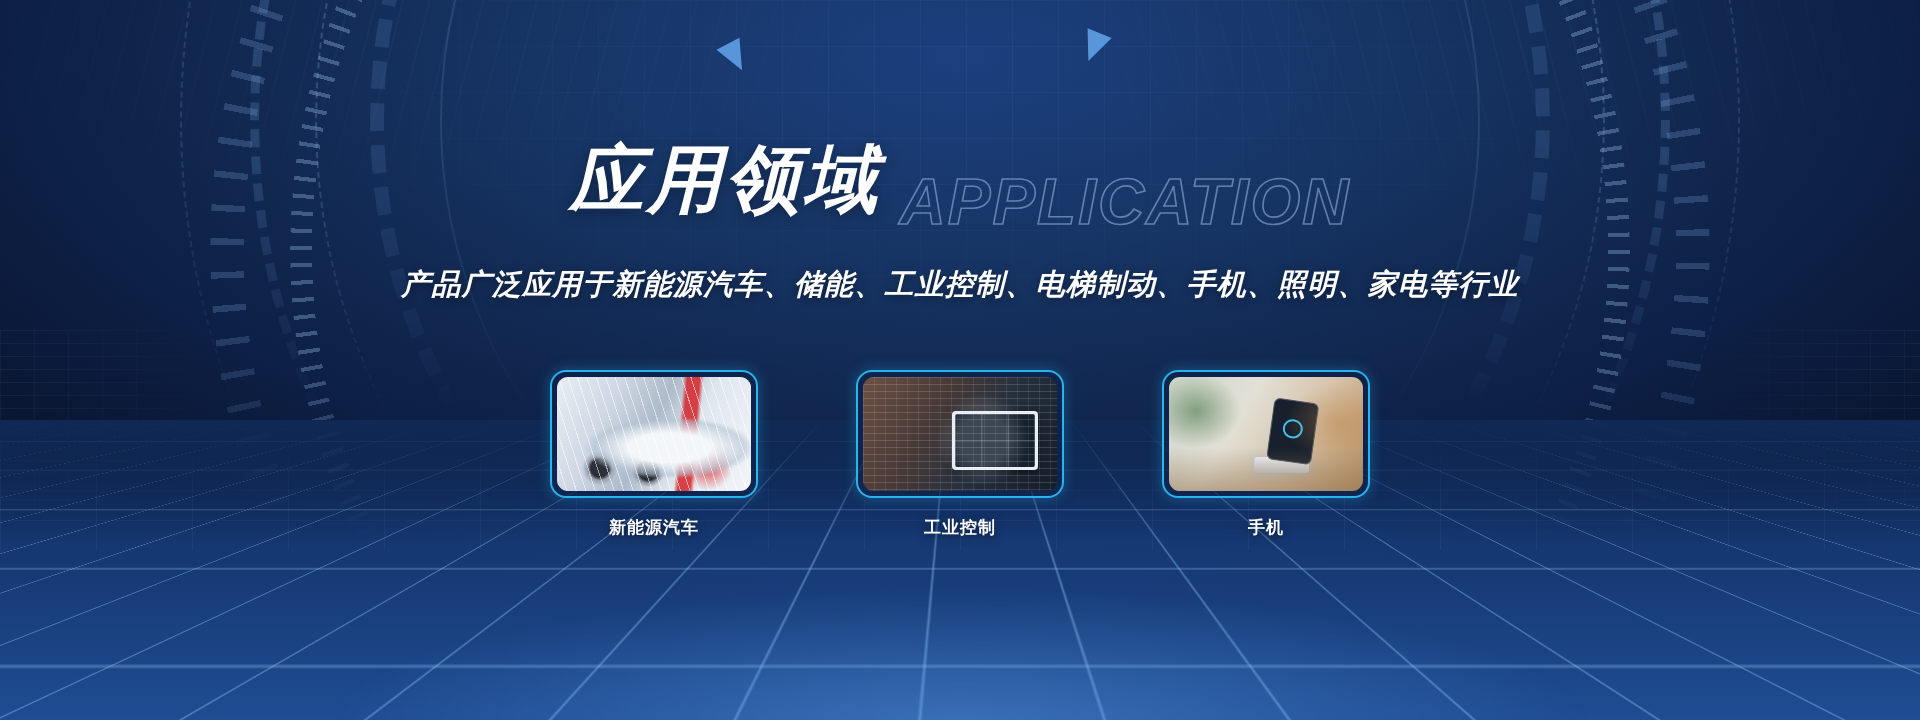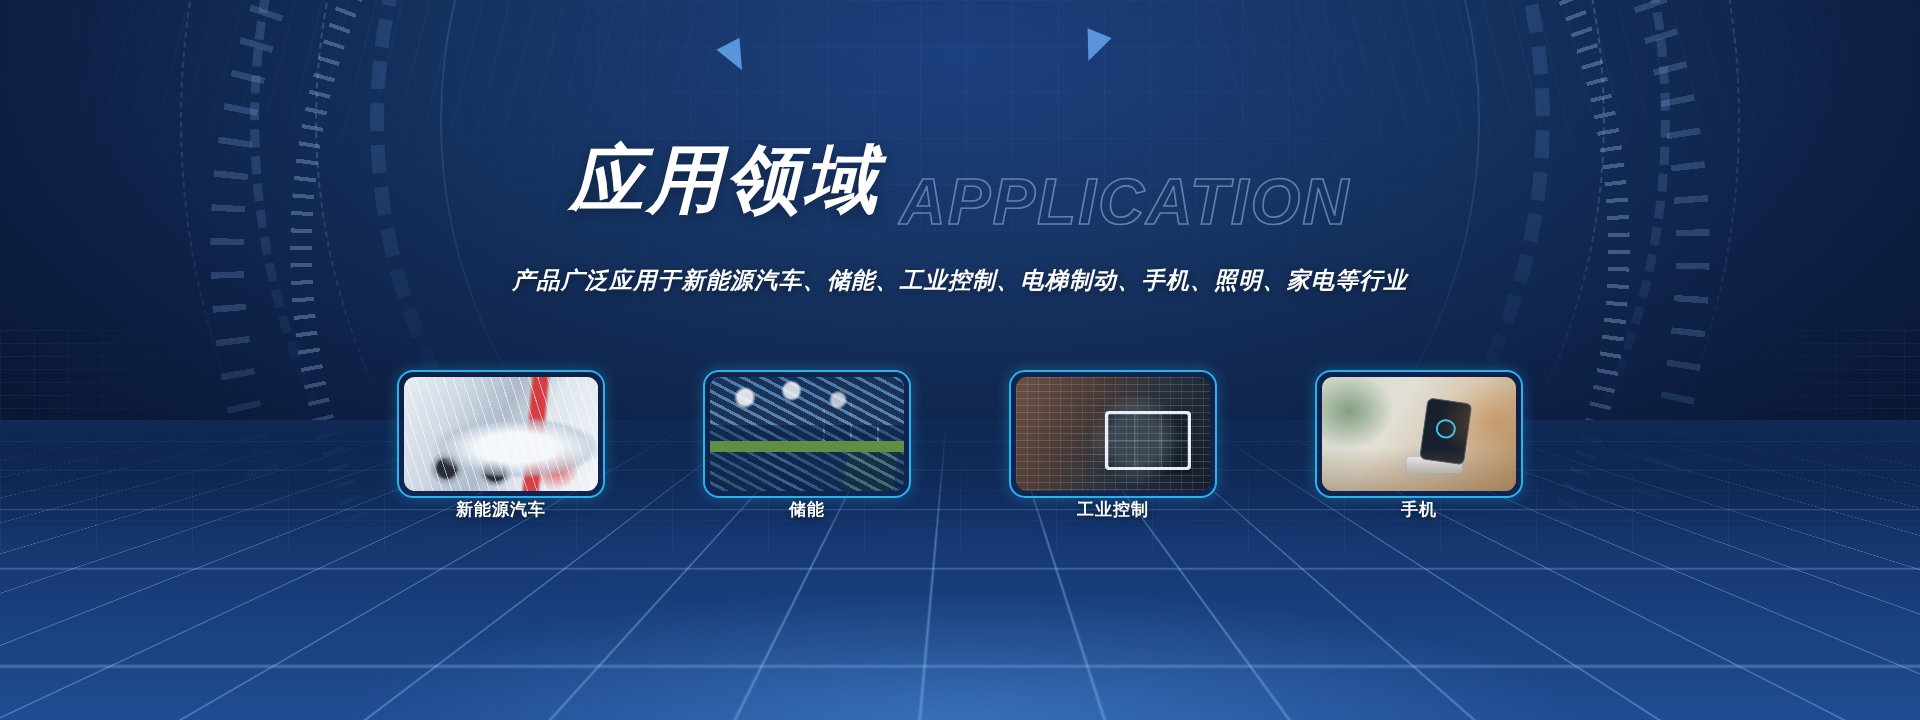--- a/index.html
+++ b/index.html
@@ -178,21 +178,21 @@
     letter-spacing:2px; line-height:1;
     color:transparent;
     -webkit-text-stroke:1.6px rgba(175,205,245,.55);
     opacity:.9;
     margin-top:44px;
   }
 
   .subtitle{
     position:absolute; left:0; right:0; top:265px;
     text-align:center;
-    font-size:23px; font-weight:bold; font-style:italic;
+    font-size:29px; font-weight:bold; font-style:italic;
     color:#ffffff; letter-spacing:1.2px;
     text-shadow:0 2px 10px rgba(0,0,0,.4);
   }
 
   
   .cards{
     position:absolute; left:0; right:0; top:370px;
     display:flex; justify-content:center; align-items:flex-start; gap:98px;
   }
   .card{ width:208px; display:flex; flex-direction:column; align-items:center; }
@@ -204,20 +204,21 @@
     background:rgba(10,32,70,.45);
     box-shadow:0 0 14px rgba(41,180,238,.35);
   }
   .card-img{
     width:100%; height:100%;
     border-radius:11px;
     overflow:hidden;
     position:relative;
   }
   .card-label{
+    margin-top:18px;
     font-size:17px; font-weight:bold;
     color:#ffffff; letter-spacing:1px;
     text-shadow:0 2px 8px rgba(0,0,0,.5);
     white-space:nowrap;
   }
 
   
   .img-ev{
     background:
       radial-gradient(circle at 78% 78%, rgba(220,40,40,.55) 0 5%, transparent 14%),
@@ -371,33 +372,20 @@
 
     <div class="cards">
 
       <div class="card">
         <div class="card-frame">
           <div class="card-img img-ev"></div>
         </div>
         <div class="card-label">新能源汽车</div>
       </div>
 
-      <div class="card">
-        <div class="card-frame">
-          <div class="card-img img-storage">
-            <span class="sky"></span>
-            <span class="panels"></span>
-            <span class="grass"></span>
-            <span class="turbine" style="left:58%;bottom:38%;height:34%"></span>
-            <span class="turbine" style="left:72%;bottom:36%;height:44%"></span>
-            <span class="turbine" style="left:86%;bottom:34%;height:28%"></span>
-          </div>
-        </div>
-        <div class="card-label">储能</div>
-      </div>
 
       <div class="card">
         <div class="card-frame">
           <div class="card-img img-industrial">
             <span class="tablet">
                 <i></i>
               </span>
           </div>
         </div>
         <div class="card-label">工业控制</div>

